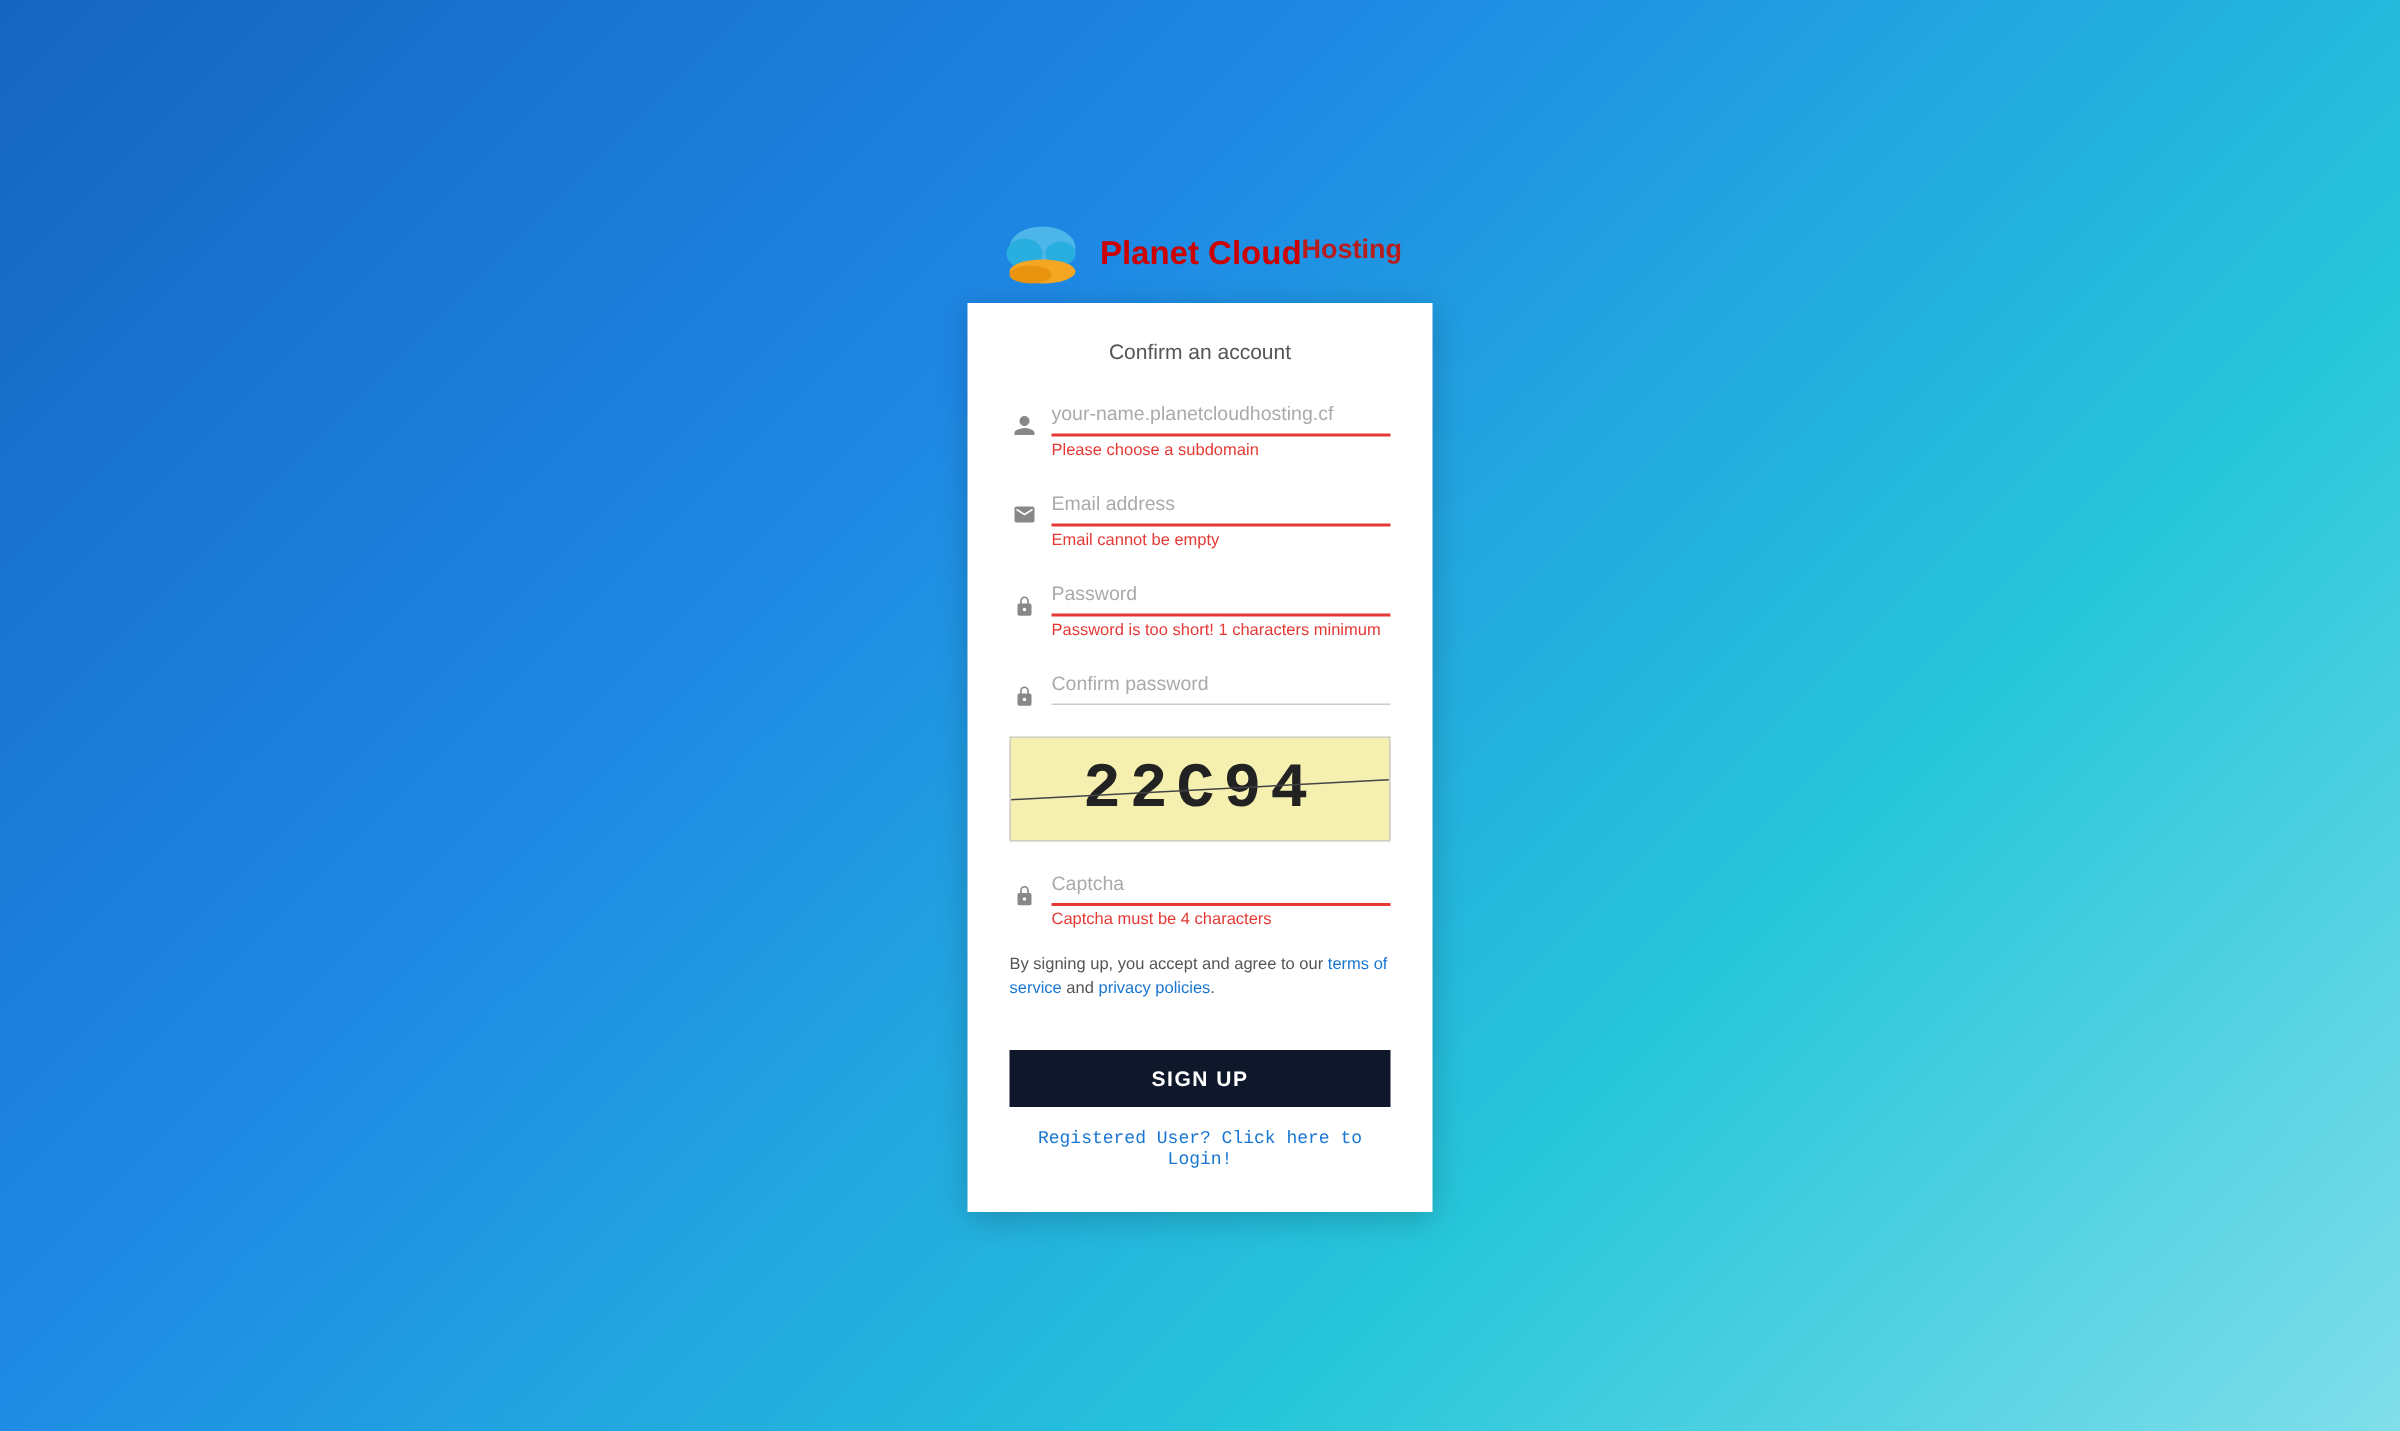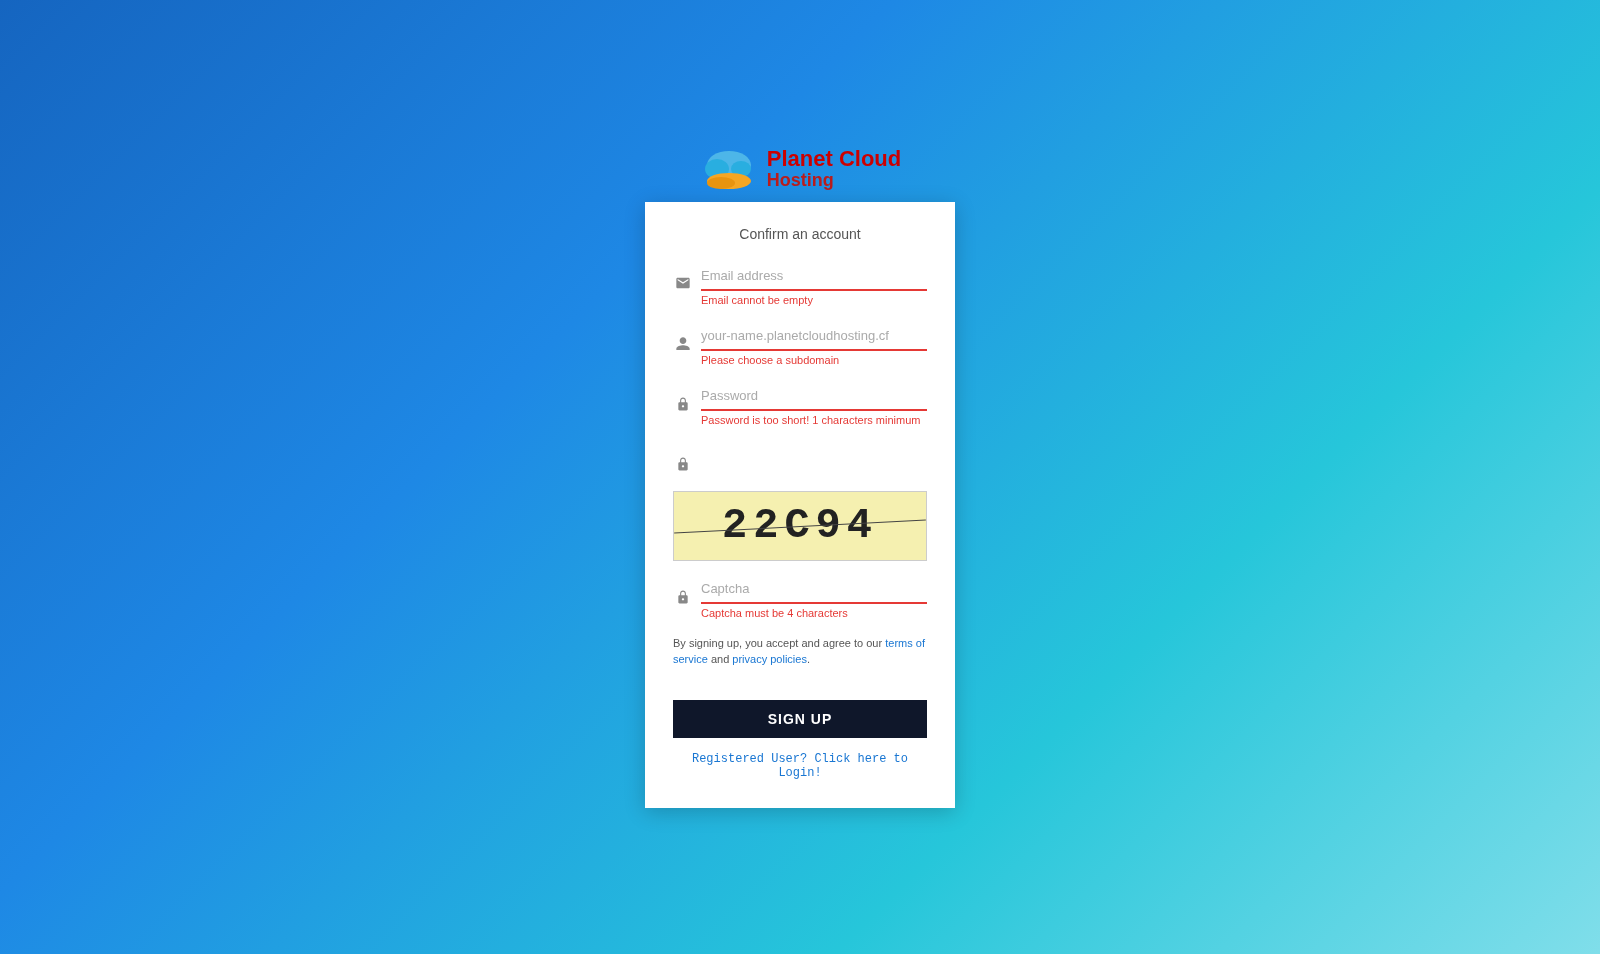--- a/index.html
+++ b/index.html
@@ -24,21 +24,20 @@
 
     .logo-icon {
       width: 60px;
       height: 45px;
       margin-right: 8px;
       position: relative;
     }
 
     .logo-text {
       display: flex;
-      flex-direction: column;
       line-height: 1.1;
       justify-content: flex-end;
     }
 
     .card {
       background: #ffffff;
       width: 310px;
       padding: 24px 28px 28px;
       box-shadow: 0 4px 20px rgba(0,0,0,0.2);
     }
@@ -185,62 +184,65 @@
   </div>
 </div>
 
 <div class="card">
 
   <div class="card-title">Confirm an account</div>
 
   
   <div class="field-group">
     <div class="field-icon">
+      <svg width="16" height="16" viewBox="0 0 24 24" fill="#888">
+        <path d="M12 12c2.7 0 5-2.3 5-5s-2.3-5-5-5-5 2.3-5 5 2.3 5 5 5zm0 2c-3.3 0-10 1.7-10 5v2h20v-2c0-3.3-6.7-5-10-5z"></path>
+      </svg>
+    </div>
+    <div class="field-inner">
+      <input type="text" class="error-border" placeholder="your-name.planetcloudhosting.cf" style="">
+      <div class="error-text">Please choose a subdomain</div>
+    </div>
+  </div>
+
+  
+  <div class="field-group">
+    <div class="field-icon">
       <svg width="16" height="14" viewBox="0 0 24 20" fill="#888">
         <path d="M20 2H4C2.9 2 2 2.9 2 4v12c0 1.1.9 2 2 2h16c1.1 0 2-.9 2-2V4c0-1.1-.9-2-2-2zm0 4l-8 5-8-5V4l8 5 8-5v2z"></path>
       </svg>
     </div>
     <div class="field-inner">
       <input type="email" class="error-border" placeholder="Email address" style="">
       <div class="error-text">Email cannot be empty</div>
     </div>
   </div>
 
   
   <div class="field-group">
     <div class="field-icon">
-      <svg width="16" height="16" viewBox="0 0 24 24" fill="#888">
-        <path d="M12 12c2.7 0 5-2.3 5-5s-2.3-5-5-5-5 2.3-5 5 2.3 5 5 5zm0 2c-3.3 0-10 1.7-10 5v2h20v-2c0-3.3-6.7-5-10-5z"></path>
-      </svg>
-    </div>
-    <div class="field-inner">
-      <input type="text" class="error-border" placeholder="your-name.planetcloudhosting.cf" style="">
-      <div class="error-text">Please choose a subdomain</div>
-    </div>
-  </div>
-
-  
-  <div class="field-group">
-    <div class="field-icon">
       <svg width="14" height="16" viewBox="0 0 24 26" fill="#888">
         <path d="M18 10h-1V7c0-2.8-2.2-5-5-5S7 4.2 7 7v3H6c-1.1 0-2 .9-2 2v10c0 1.1.9 2 2 2h12c1.1 0 2-.9 2-2V12c0-1.1-.9-2-2-2zm-6 9c-1.1 0-2-.9-2-2s.9-2 2-2 2 .9 2 2-.9 2-2 2zm3.1-9H8.9V7c0-1.7 1.4-3.1 3.1-3.1s3.1 1.4 3.1 3.1v3z"></path>
       </svg>
     </div>
     <div class="field-inner">
       <input type="password" class="error-border" placeholder="Password" style="">
       <div class="error-text">Password is too short! 1 characters minimum</div>
     </div>
   </div>
 
   
   <div class="field-group">
     <div class="field-icon">
       <svg width="14" height="16" viewBox="0 0 24 26" fill="#888">
         <path d="M18 10h-1V7c0-2.8-2.2-5-5-5S7 4.2 7 7v3H6c-1.1 0-2 .9-2 2v10c0 1.1.9 2 2 2h12c1.1 0 2-.9 2-2V12c0-1.1-.9-2-2-2zm-6 9c-1.1 0-2-.9-2-2s.9-2 2-2 2 .9 2 2-.9 2-2 2zm3.1-9H8.9V7c0-1.7 1.4-3.1 3.1-3.1s3.1 1.4 3.1 3.1v3z"></path>
       </svg>
+    </div>
+    <div class="field-inner">
+      <input type="password" placeholder="Confirm password" style="">
     </div>
   </div>
 
   
   <div class="captcha-img">
     <div class="captcha-line"></div>
     <span class="captcha-text">22C94</span>
   </div>
 
   

